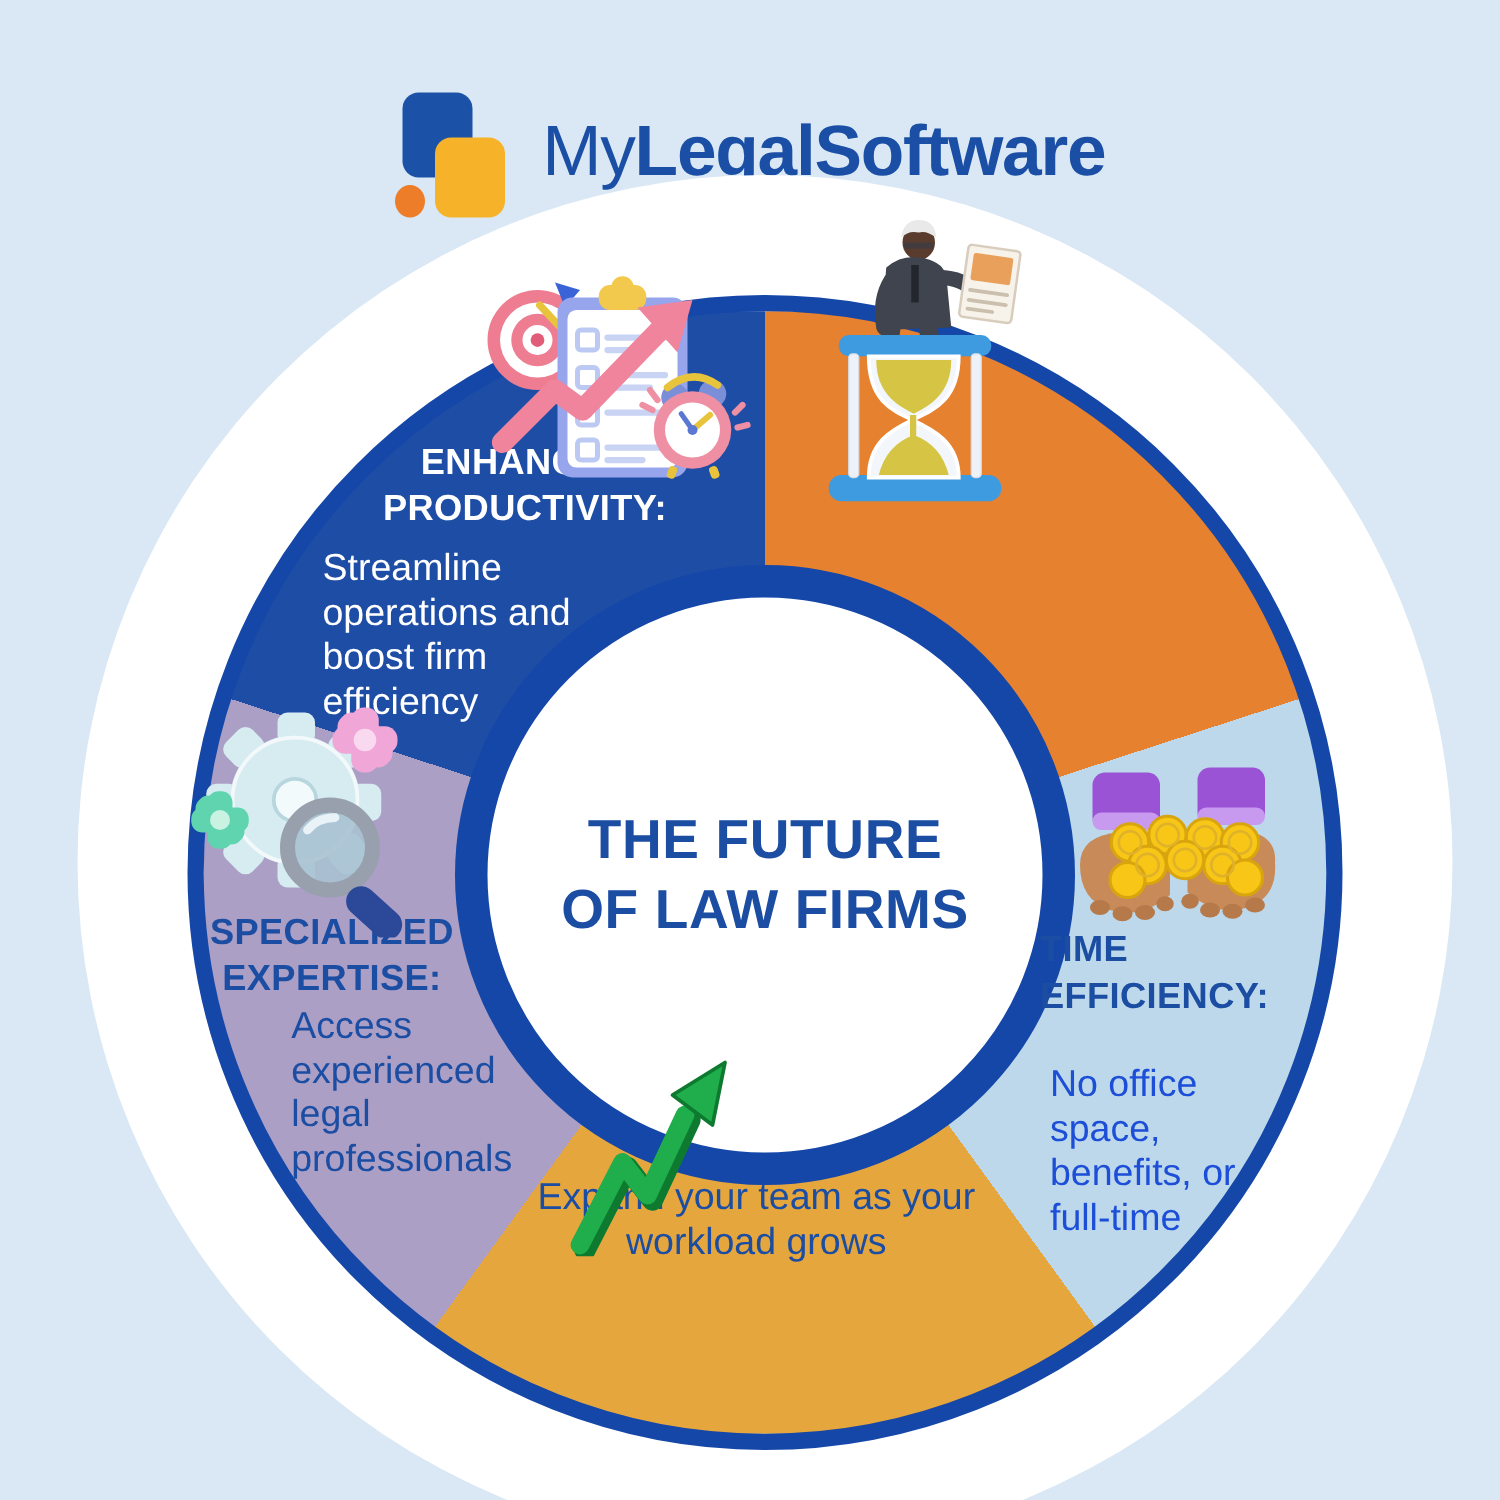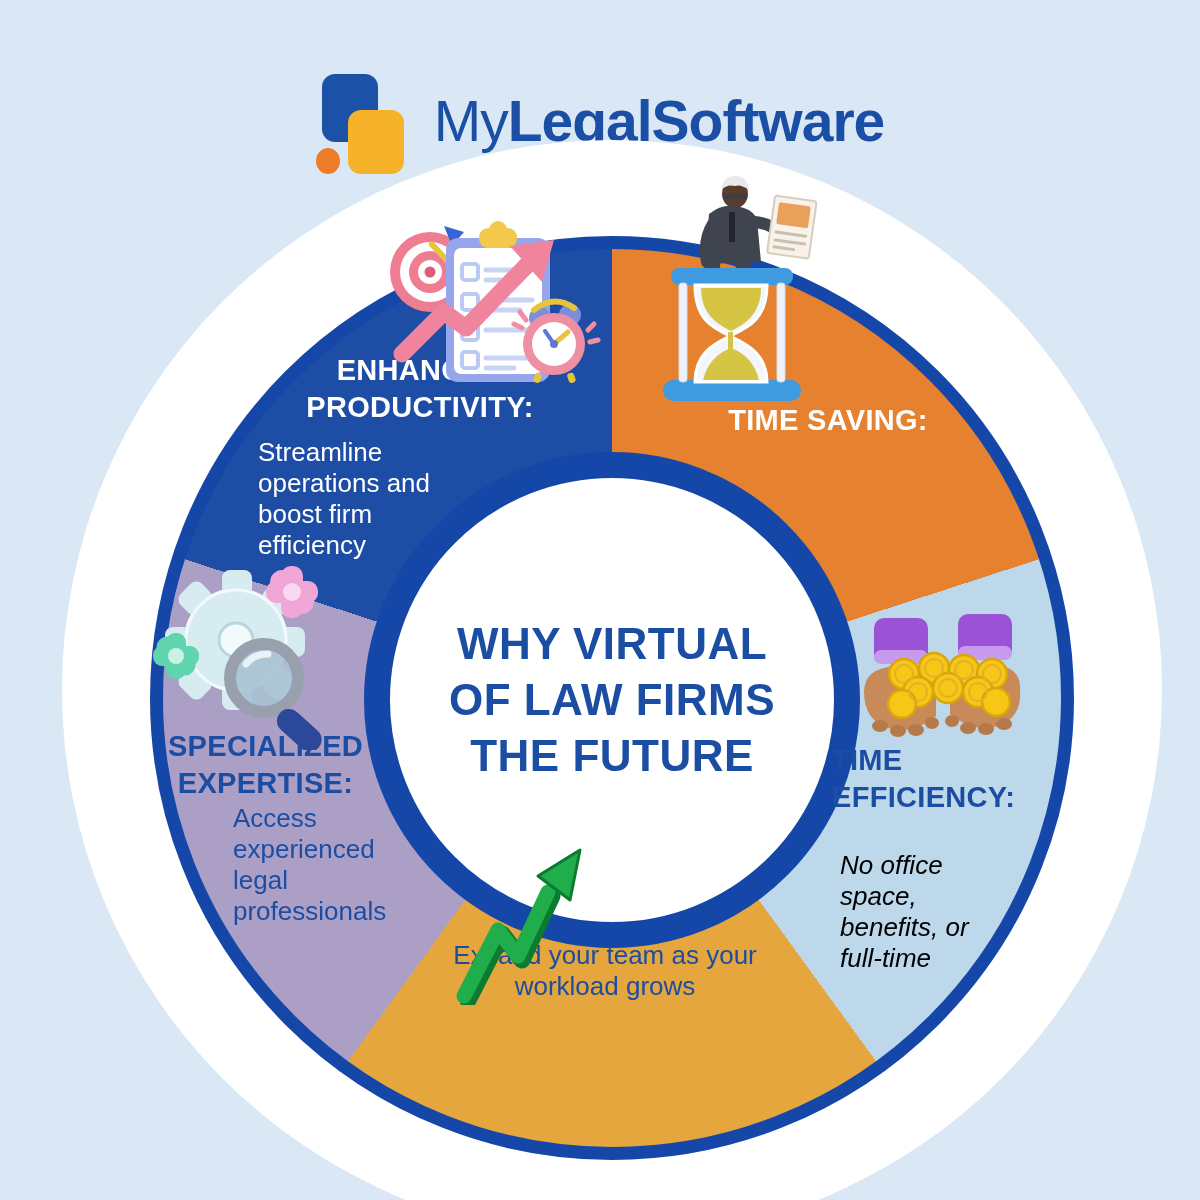--- a/index.html
+++ b/index.html
@@ -36,21 +36,21 @@
   .logo-mark{position:relative;width:92px;height:106px;}
   .logo-sq-blue{position:absolute;left:6px;top:6px;width:56px;height:68px;border-radius:13px;background:#1b52a8;}
   .logo-sq-yellow{position:absolute;left:32px;top:42px;width:56px;height:64px;border-radius:13px;background:#f6b229;}
   .logo-dot{position:absolute;left:0px;top:80px;width:24px;height:26px;border-radius:50%;background:#ee7d2a;}
   .logo-text{margin-left:26px;font-size:57px;color:#1b4fa6;letter-spacing:-1px;white-space:nowrap;}
   .logo-text .reg{font-weight:500;}
   .logo-text .bold{font-weight:800;}
 
   
   .seg-heading{position:absolute;font-weight:800;font-size:29px;line-height:1.28;letter-spacing:.3px;}
-  .seg-body{position:absolute;font-weight:500;font-size:26px;line-height:1.19;}
+  .seg-body{position:absolute;font-weight:500;font-size:30px;line-height:1.19;}
   .ta-c{text-align:center;}
   .ta-l{text-align:left;}
 
   .ep-h{left:285px;top:352px;width:270px;}
   .ep-b{left:258px;top:437px;width:220px;}
   .ts-h{left:700px;top:402px;width:256px;}
   .ts-b{left:802px;top:441px;width:185px;}
   .ce-h{left:832px;top:742px;width:235px;}
   .ce-b{left:840px;top:850px;width:160px;}
   .sc-h{left:450px;top:945px;width:310px;}
@@ -78,33 +78,31 @@
       <div class="logo-dot"></div>
     </div>
     <div class="logo-text"><span class="reg">My</span><span class="bold">LegalSoftware</span></div>
   </div>
 
   <div class="outer-ring"></div>
   <div class="pie" style="background: conic-gradient(rgb(229, 129, 47) 0deg, rgb(229, 129, 47) 72deg, rgb(188, 216, 234) 72deg, rgb(188, 216, 234) 144deg, rgb(230, 166, 62) 144deg, rgb(230, 166, 62) 216deg, rgb(171, 159, 198) 216deg, rgb(171, 159, 198) 288deg, rgb(30, 77, 166) 288deg, rgb(30, 77, 166) 360deg);"></div>
 
   <div class="inner">
     <div class="title">
-      <div>WHY VIRTUAL</div>
+      <div>THE FUTURE</div>
       <div>OF LAW FIRMS</div>
-      <div>THE FUTURE</div>
     </div>
   </div>
 
   <div class="seg-heading ta-c ep-h" style="color: rgb(255, 255, 255);">ENHANCED PRODUCTIVITY:</div>
   <div class="seg-body ta-l ep-b" style="color: rgb(255, 255, 255);">Streamline operations and boost firm efficiency</div>
 
-  <div class="seg-heading ta-c ts-h" style="color: rgb(255, 255, 255);">TIME SAVING:</div>
 
   <div class="seg-heading ta-l ce-h" style="color: rgb(27, 77, 163);">TIME EFFICIENCY:</div>
-  <div class="seg-body ta-l ce-b" style="color: #000000; font-style: italic;">No office space, benefits, or full-time</div>
+  <div class="seg-body ta-l ce-b" style="color: #1d4ed8;">No office space, benefits, or full-time</div>
 
   <div class="seg-body ta-c sc-b" style="color: rgb(27, 77, 163);">Expand your team as your workload grows</div>
 
   <div class="seg-heading ta-c se-h" style="color: rgb(27, 77, 163);">SPECIALIZED EXPERTISE:</div>
   <div class="seg-body ta-l se-b" style="color: rgb(27, 77, 163);">Access experienced legal professionals</div>
 
   <svg class="icon ic-prod" viewBox="0 0 228 168">
 
     <circle cx="48" cy="52" r="40" fill="#ee7d92"></circle>
     <circle cx="48" cy="52" r="30" fill="#ffffff"></circle>

